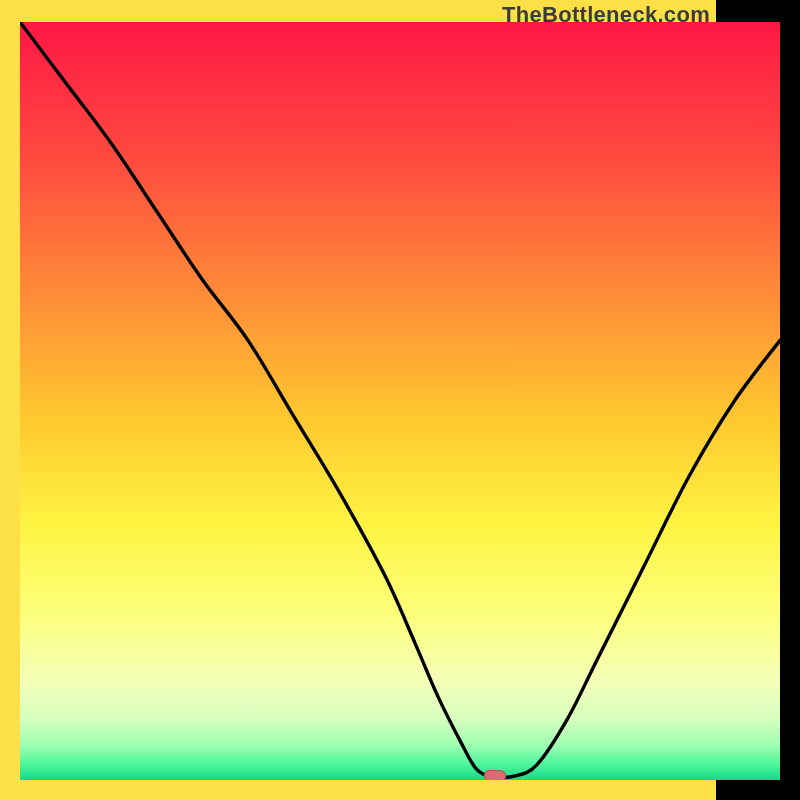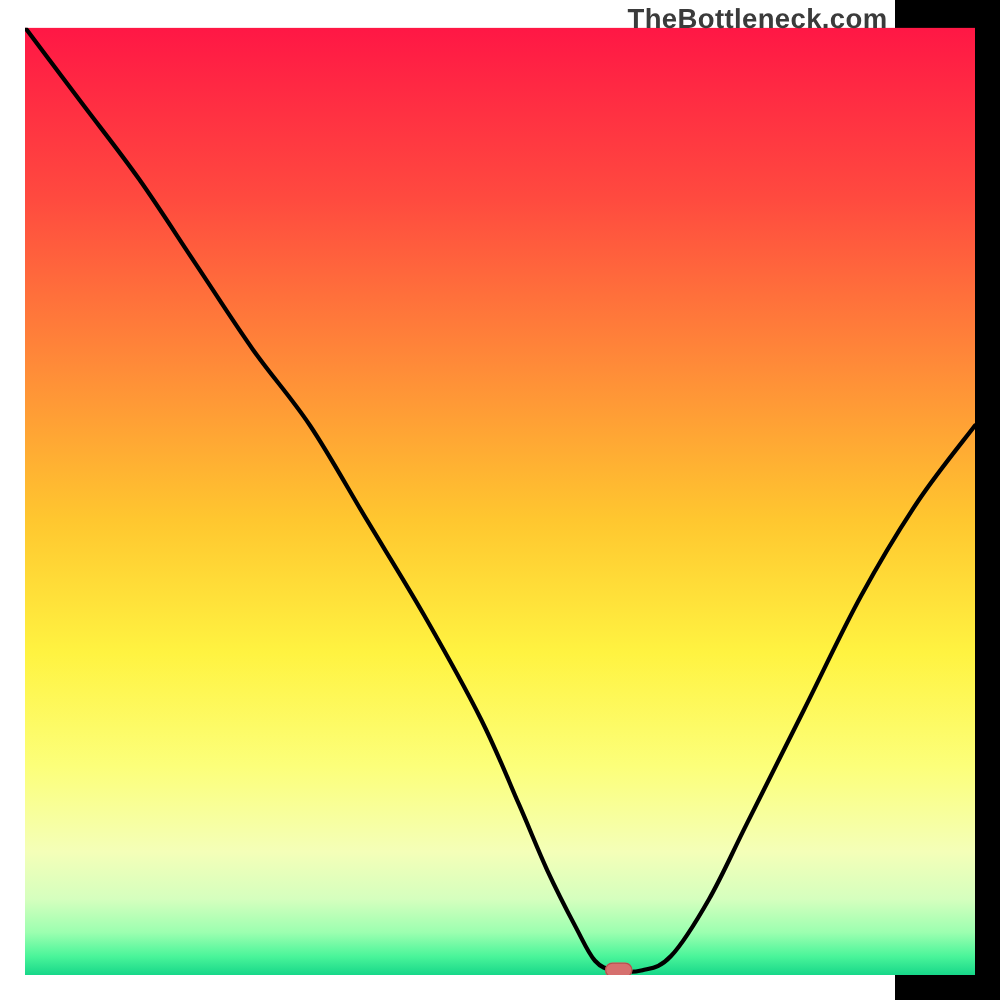--- a/index.html
+++ b/index.html
@@ -8,21 +8,21 @@
     width: 800px;
     height: 800px;
     background: #000;
     overflow: hidden;
     font-family: Arial, Helvetica, sans-serif;
   }
   .frame {
     position: relative;
     width: 716px;
     height: 800px;
-    background: #ffffff;
+    background: #fde047;
   }
   .watermark {
     position: absolute;
     top: 2px;
     right: 6px;
     color: #3b3b3b;
     font-size: 22px;
     font-weight: 600;
     letter-spacing: 0.3px;
     z-index: 5;

